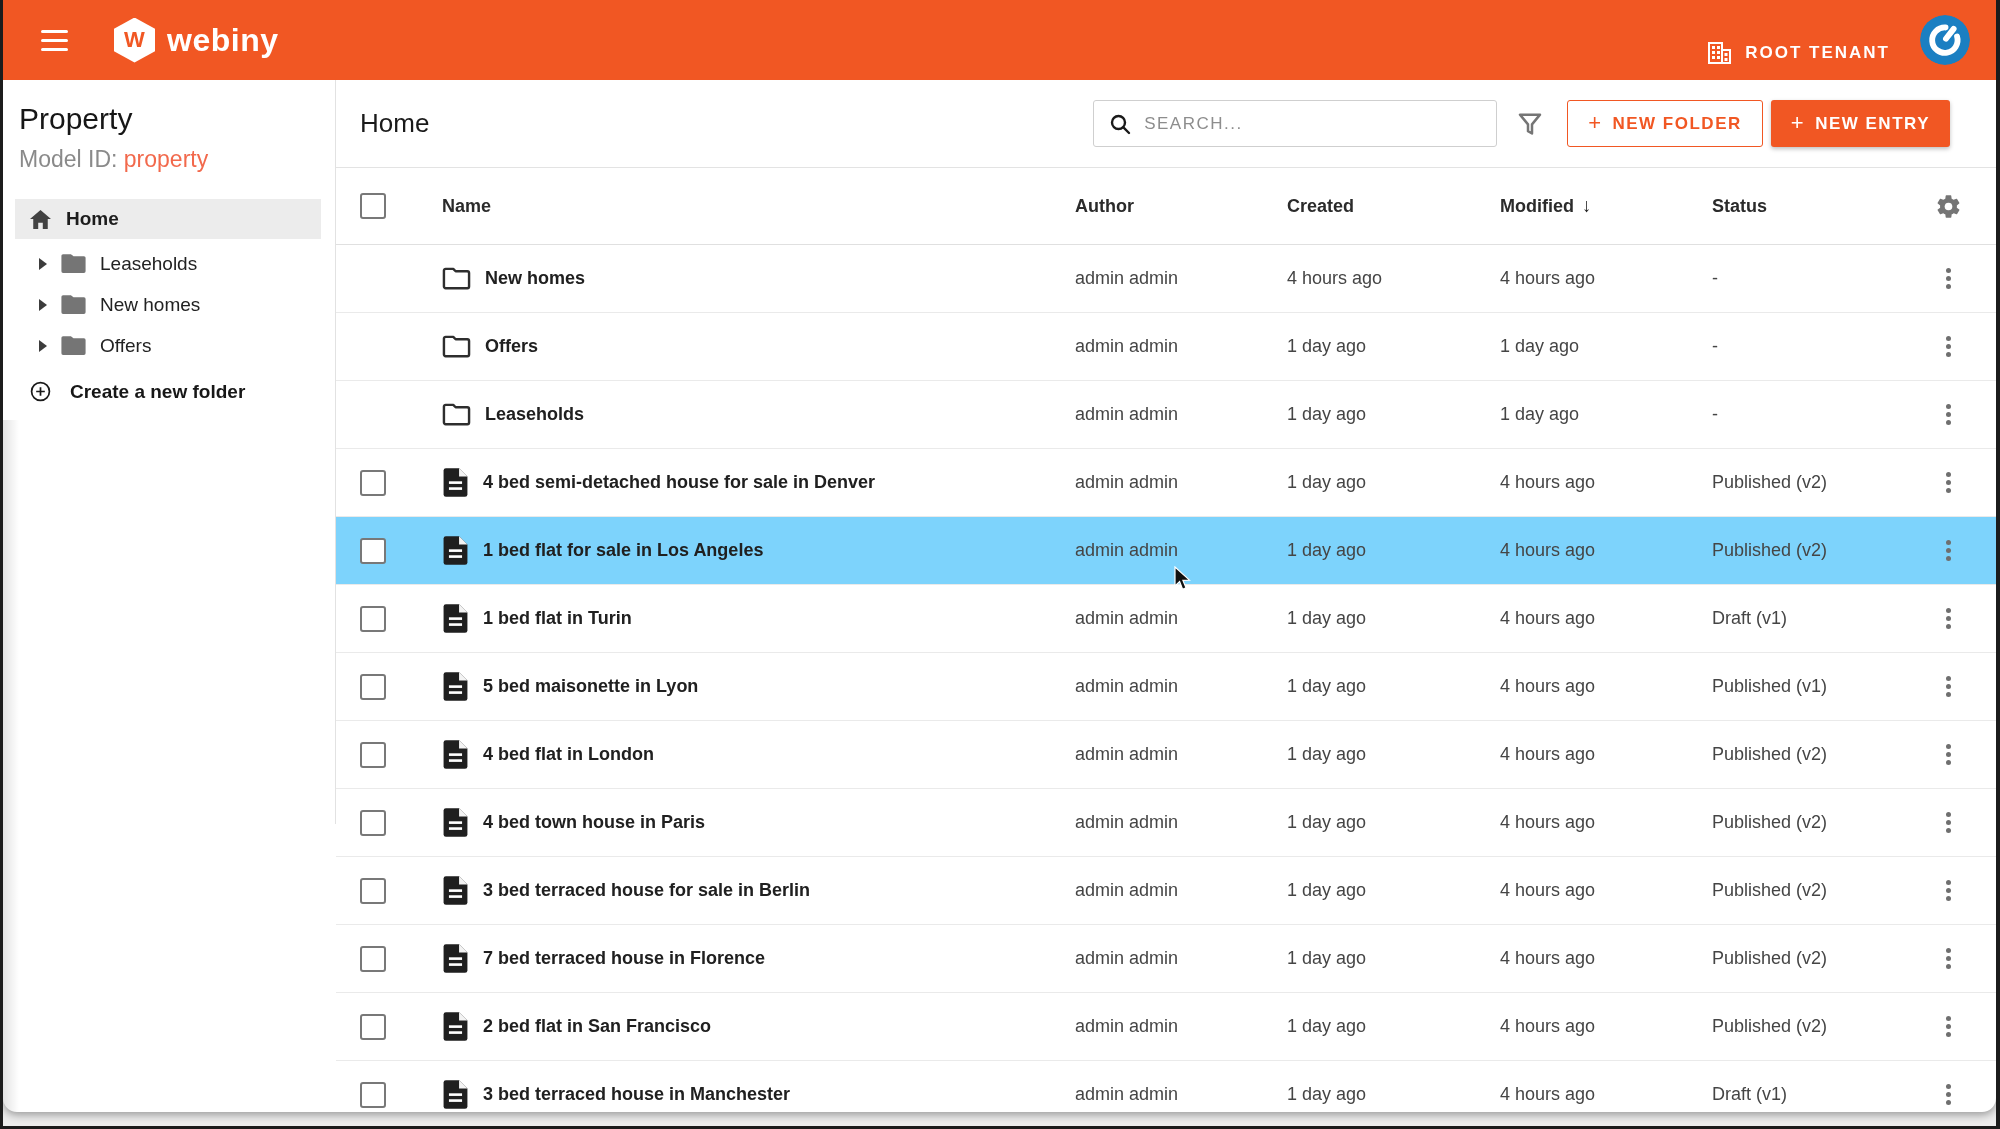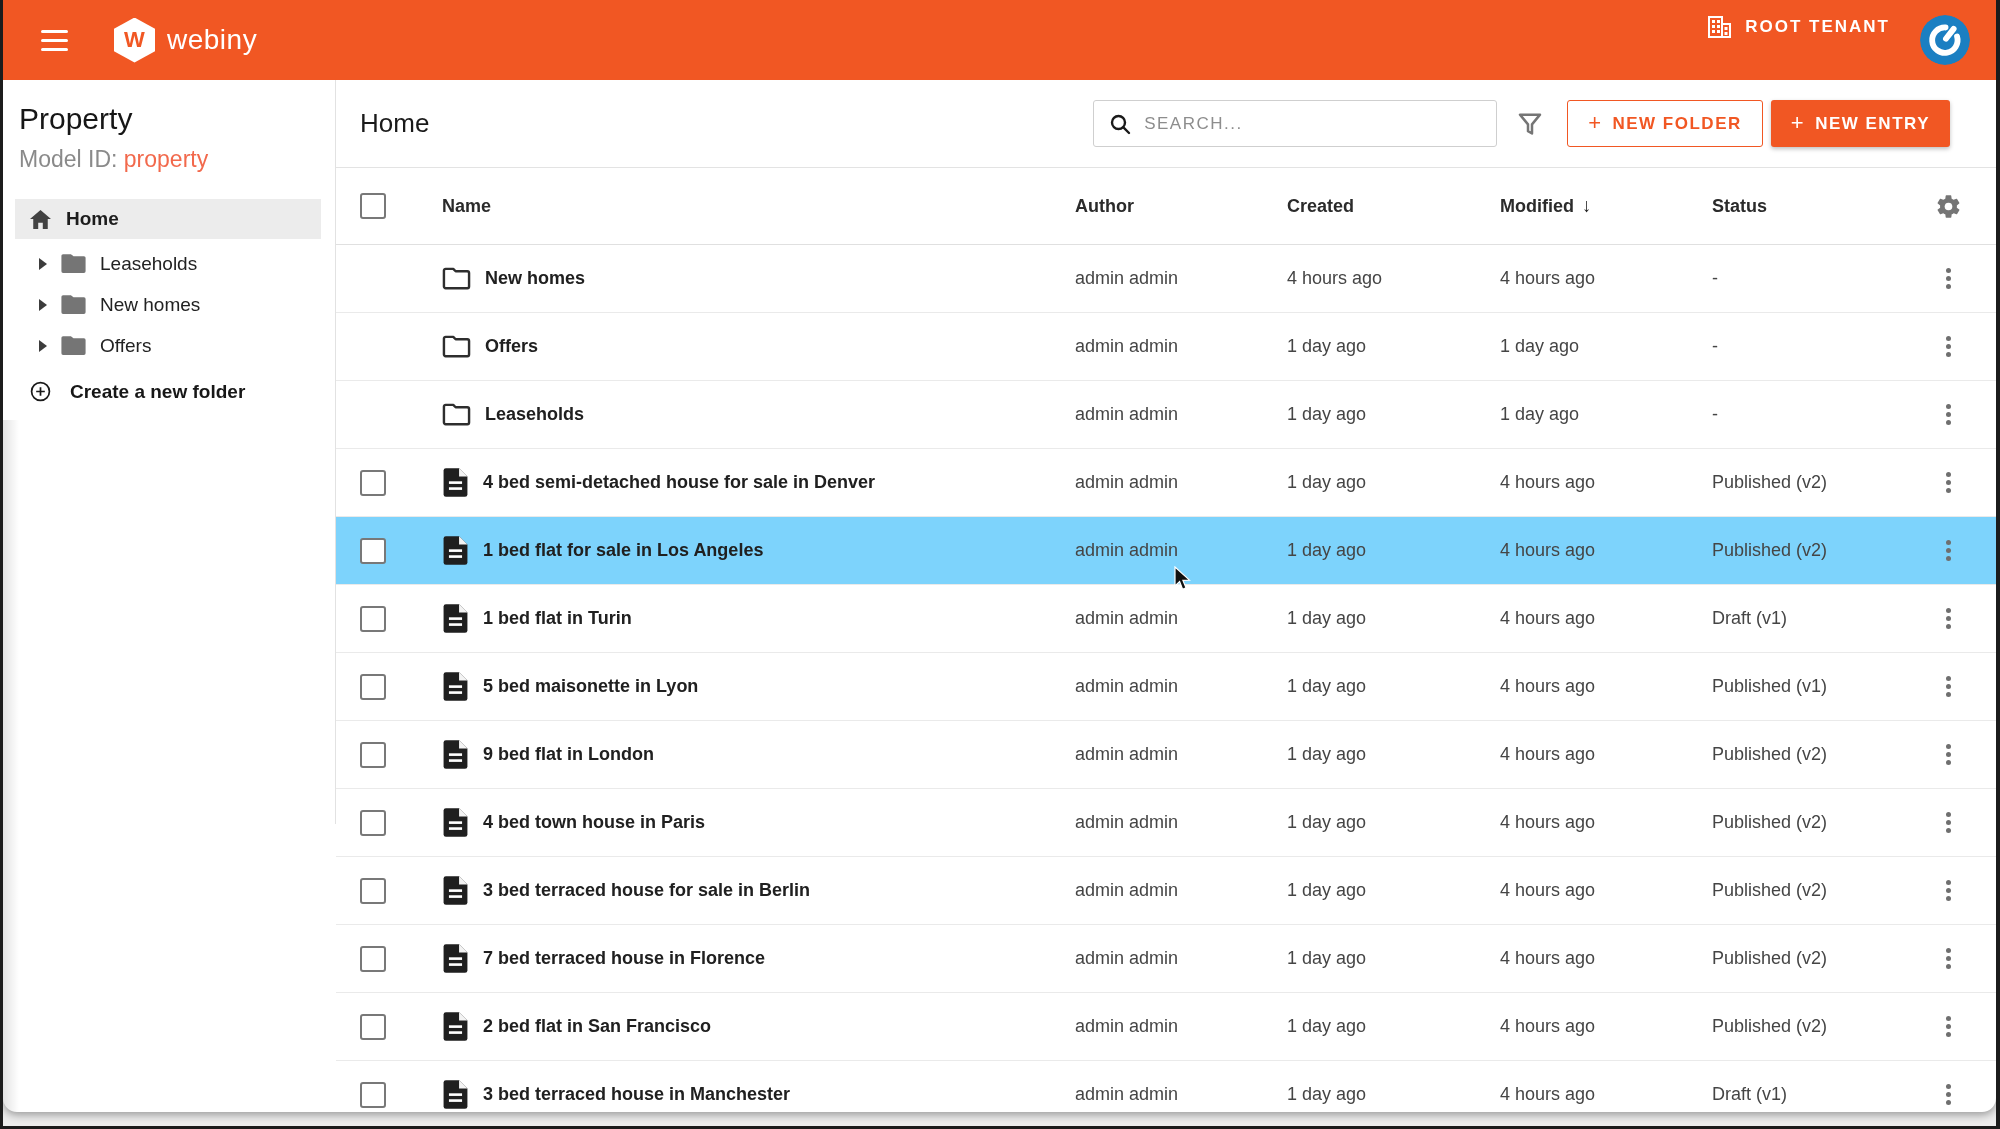--- a/index.html
+++ b/index.html
@@ -11,22 +11,22 @@
           border-radius:0 0 14px 14px; box-shadow:0 3px 8px rgba(0,0,0,.35); overflow:hidden; }
 
   
   .topbar { height:80px; background:#f15723; display:flex; align-items:center; padding:0 26px 0 38px; }
   .hamburger { width:27px; display:flex; flex-direction:column; gap:6px; cursor:pointer; }
   .hamburger i { display:block; height:3px; background:#fff; border-radius:2px; }
   .brand { display:flex; align-items:center; margin-left:46px; gap:12px; }
   .hex { width:41px; height:45px; background:#fff; display:flex; align-items:center; justify-content:center;
          clip-path:polygon(50% 0,100% 25%,100% 75%,50% 100%,0 75%,0 25%); }
   .hex span { color:#f15723; font-weight:bold; font-size:22px; }
-  .wordmark { color:#fff; font-size:28px; font-weight:normal; letter-spacing:.5px; }
-  .topbar-right { margin-left:auto; display:flex; align-items:flex-start; gap:18px; }
+  .wordmark { color:#fff; font-size:32px; font-weight:bold; letter-spacing:.5px; }
+  .topbar-right { margin-left:auto; display:flex; align-items:flex-end; gap:18px; }
   .tenant { display:flex; align-items:center; gap:12px; color:#fff; font-size:17px; letter-spacing:2px; font-weight:600; cursor:pointer; }
   .avatar { width:50px; height:50px; border-radius:50%; overflow:hidden; margin-left:12px; cursor:pointer; }
 
   
   .content { display:flex; height:744px; }
   .sidebar { width:333px; border-right:1px solid #e2e2e2; padding:22px 0 0 16px; flex-shrink:0; }
   .main { flex:1; min-width:0; }
 
   
   .s-title { font-size:30px; color:#161616; font-weight:400; }
@@ -439,21 +439,21 @@
     <div class="cell c-name">
 
       <span class="dicon">
         <svg width="27" height="31" viewBox="0 0 22 26">
           <path d="M14 1H3a2 2 0 0 0-2 2v20a2 2 0 0 0 2 2h16a2 2 0 0 0 2-2V8l-7-7z" fill="#1f1f1f"></path>
           <path d="M14 1v7h7" fill="#fff" opacity=".95"></path>
           <rect x="5.5" y="12" width="11" height="2.2" fill="#fff"></rect>
           <rect x="5.5" y="17" width="11" height="2.2" fill="#fff"></rect>
         </svg>
       </span>
-      <span class="nm">9 bed flat in London</span>
+      <span class="nm">4 bed flat in London</span>
     </div>
     <div class="cell meta">admin admin</div>
     <div class="cell meta">1 day ago</div>
     <div class="cell meta">4 hours ago</div>
     <div class="cell meta">Published (v2)</div>
     <div class="cell c-kebab">
       <span class="kebab">
                   <i></i>
                   <i></i>
                   <i></i>

